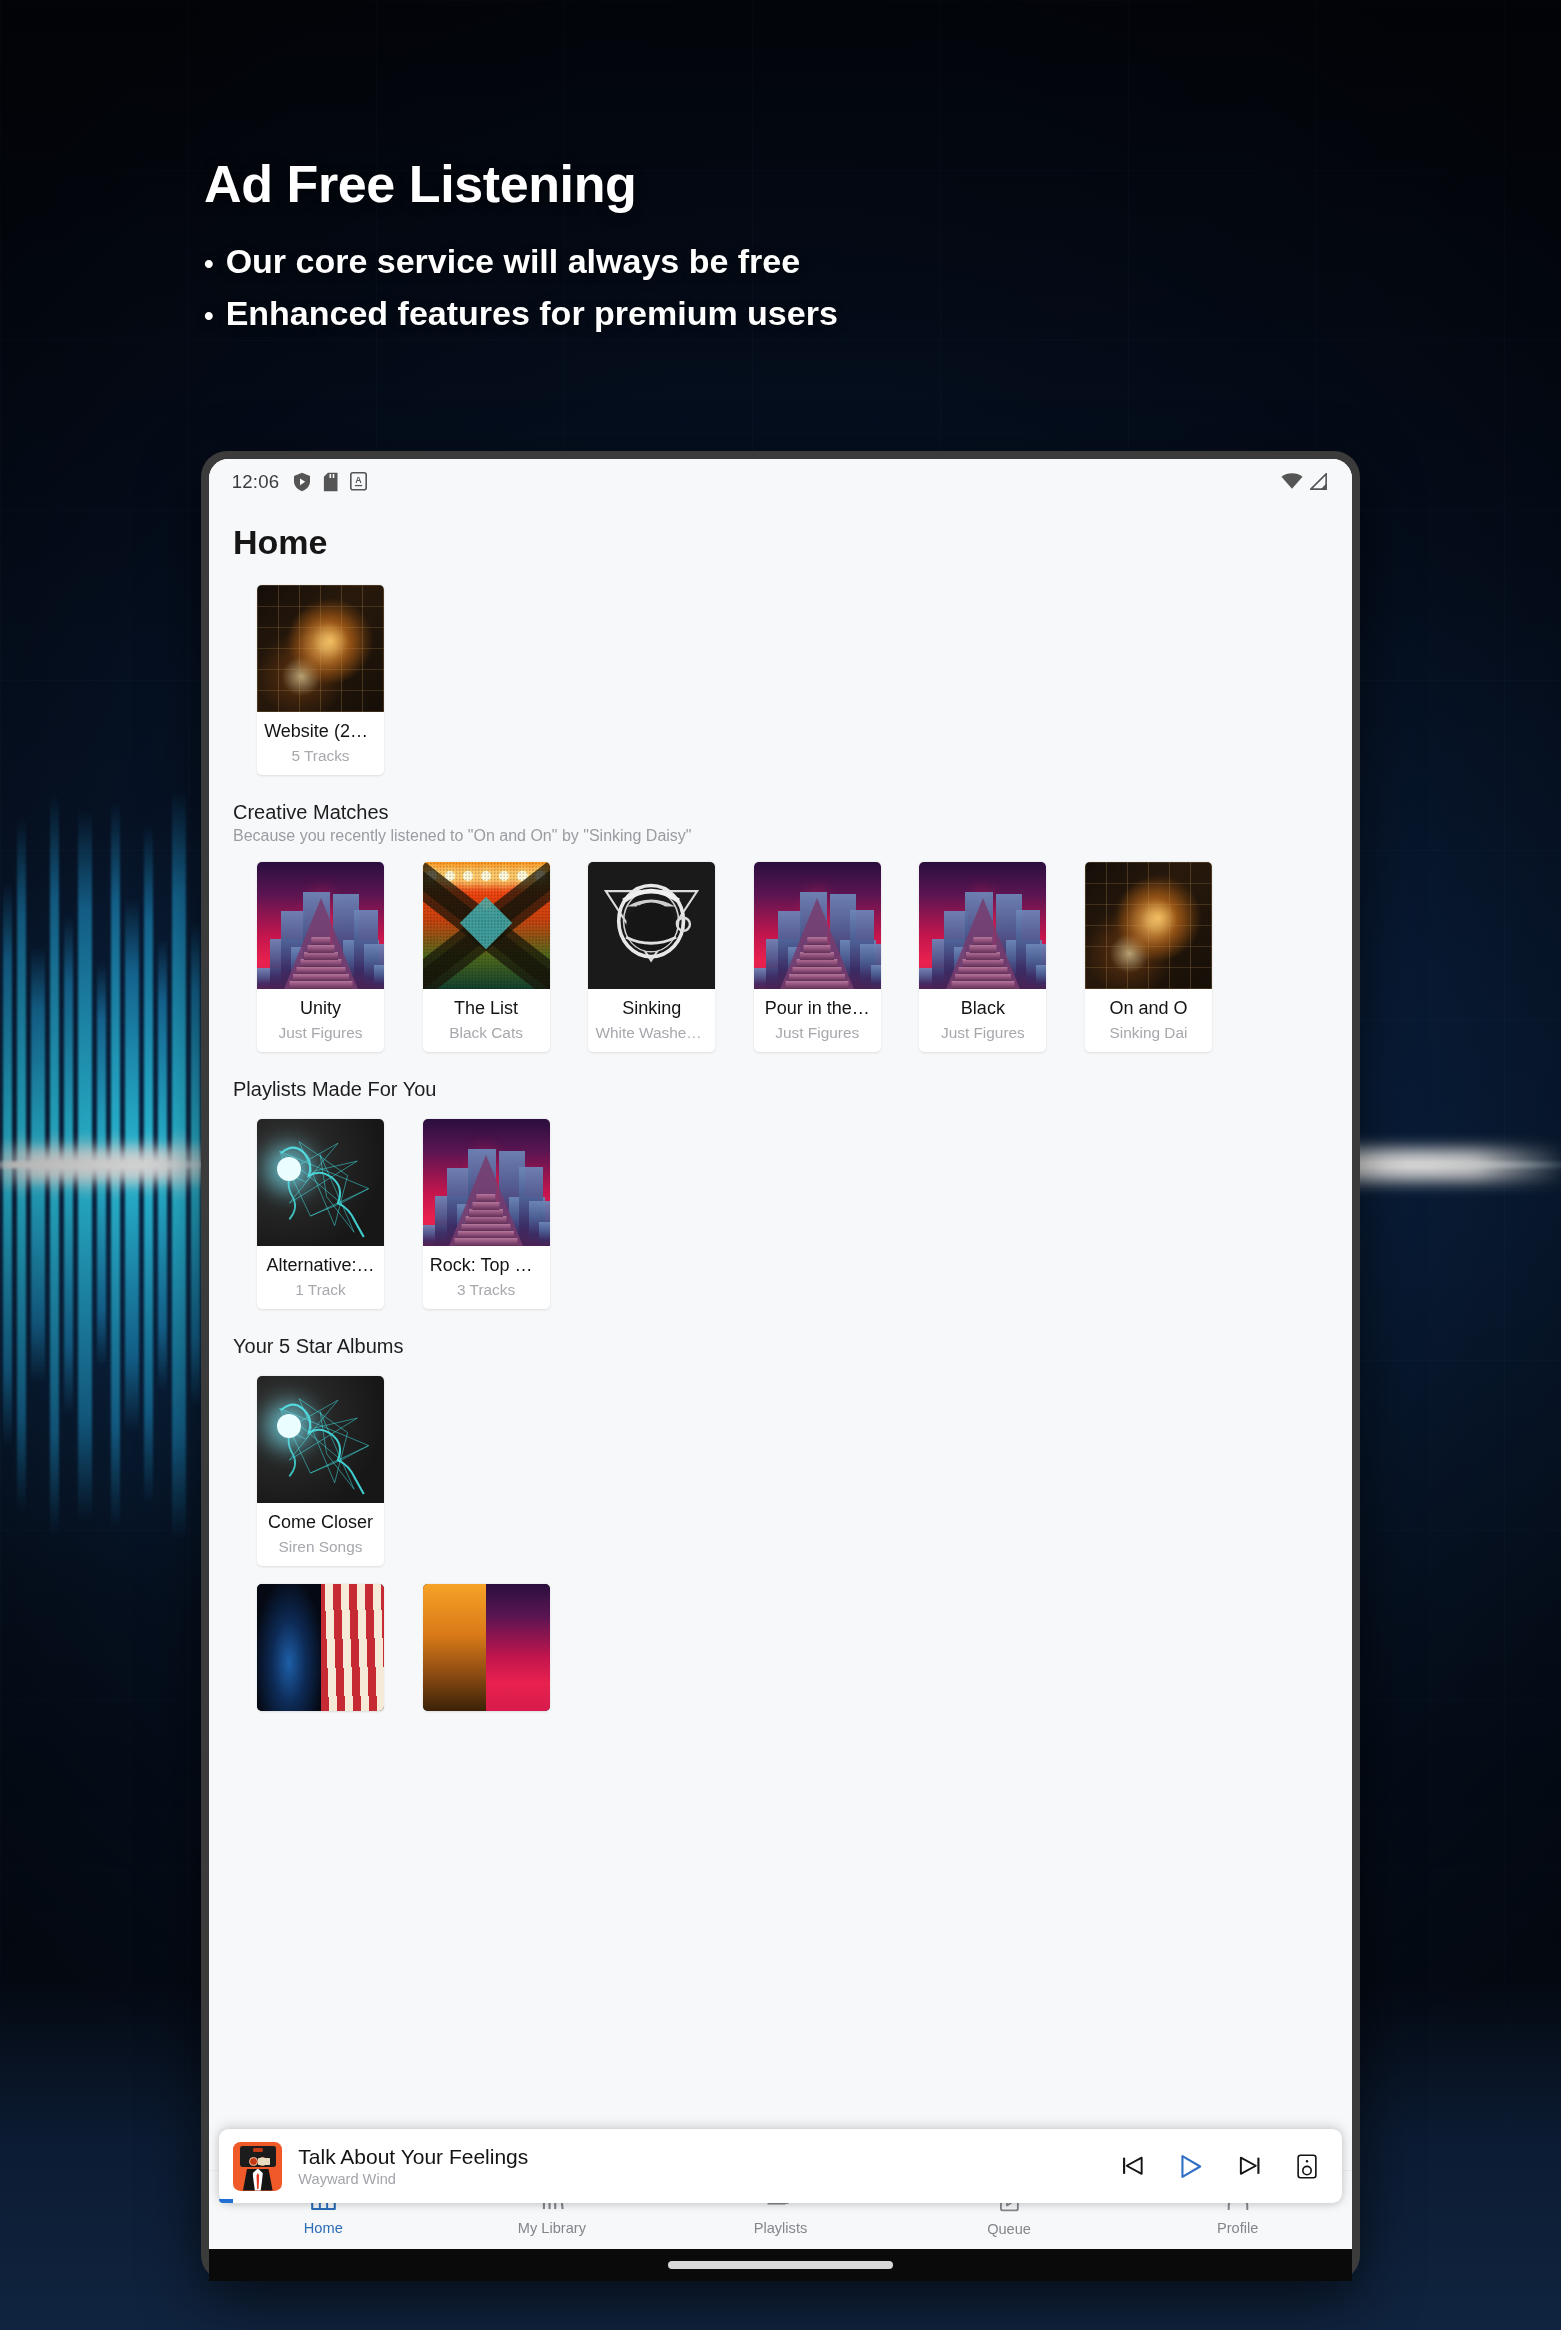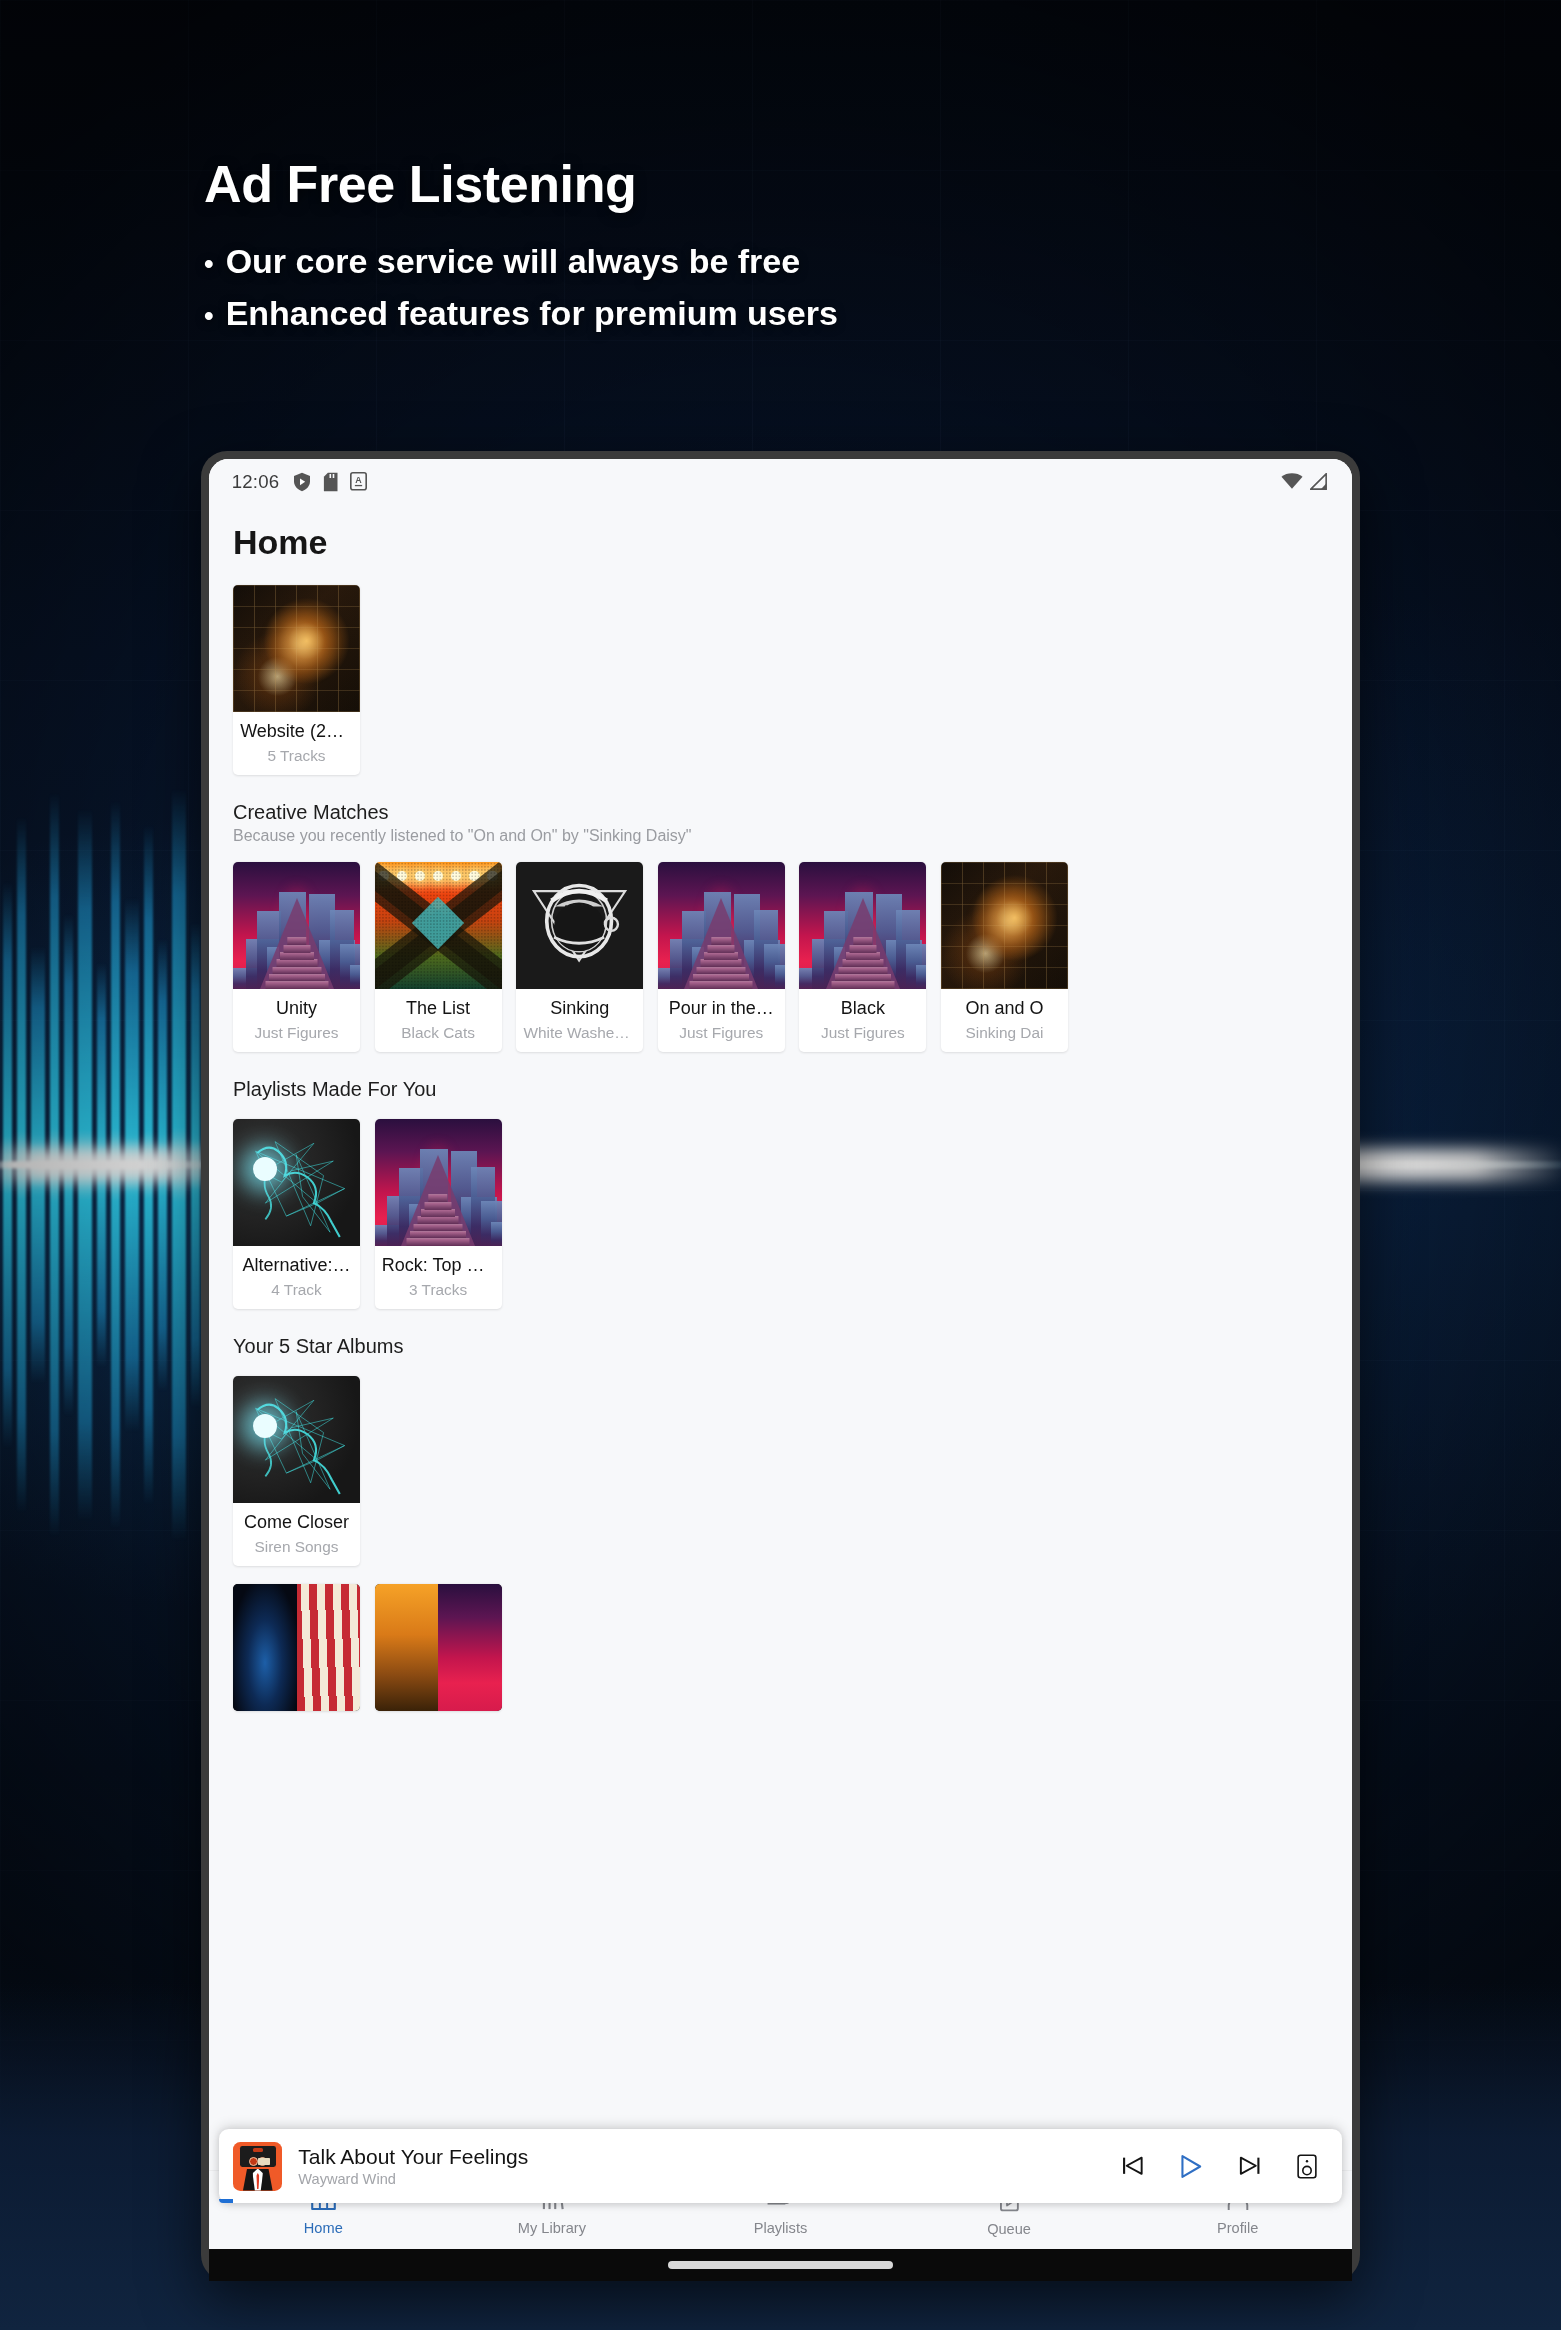--- a/index.html
+++ b/index.html
@@ -114,20 +114,21 @@
   
   .body { flex: 1; overflow: hidden; position: relative; }
   .section-title { font-size: 20px; color: #1d1d1d; padding: 22.7px 24px 3.2px 24px; }
   .section-sub { font-size: 16px; color: #9a9ca1; padding: 0 24px 1.6px 24px; }
 
   .rail { display: flex; gap: 14.6px; padding: 14.6px 0 3.2px 24px; }
   .card {
     width: 127px; flex-shrink: 0; background: #fff;
     border-radius: 4.9px; box-shadow: 0 0.8px 2.4px rgba(0,0,0,0.11);
     overflow: hidden;
+    margin-left: 24px;
   }
   .art { width: 127px; height: 127px; position: relative; overflow: hidden; background: #1a1a1a; }
   .card-meta { padding: 9px 3.2px 10.5px 3.2px; text-align: center; }
   .card-t {
     font-size: 18px; color: #141414; white-space: nowrap;
     overflow: hidden; text-overflow: ellipsis; padding: 0 4px;
   }
   .card-s {
     font-size: 15.4px; color: #a6a8ad; margin-top: 4.9px; white-space: nowrap;
     overflow: hidden; text-overflow: ellipsis; padding: 0 4px;
@@ -564,21 +565,21 @@
                 <line x1="138" y1="86" x2="66" y2="120" stroke="#3fd8d8" stroke-width="0.9" opacity="0.75"></line>
                 <line x1="138" y1="86" x2="104" y2="104" stroke="#3fd8d8" stroke-width="0.9" opacity="0.75"></line>
                 <line x1="112" y1="70" x2="96" y2="132" stroke="#3fd8d8" stroke-width="0.9" opacity="0.75"></line>
                 <line x1="86" y1="96" x2="120" y2="140" stroke="#3fd8d8" stroke-width="0.9" opacity="0.75"></line>
                 <line x1="60" y1="78" x2="36" y2="66" stroke="#3fd8d8" stroke-width="0.9" opacity="0.75"></line>
                 <line x1="40" y1="104" x2="72" y2="64" stroke="#3fd8d8" stroke-width="0.9" opacity="0.75"></line>
                 <line x1="66" y1="120" x2="104" y2="104" stroke="#3fd8d8" stroke-width="0.9" opacity="0.75"></line>
               </svg><div class="flash"></div></div>
             <div class="card-meta">
               <div class="card-t">Alternative:…</div>
-              <div class="card-s">4 Track</div>
+              <div class="card-s">1 Track</div>
             </div>
           </div>
           <div class="card">
             <div class="art art-city">
               <div class="sky-glow"></div>
               <div class="bld" style="left: 0%; width: 34px; height: 21px;"></div>
               <div class="bld" style="left: 10%; width: 50px; height: 50px;"></div>
               <div class="bld" style="left: 19%; width: 24px; height: 78px;"></div>
               <div class="bld" style="left: 27%; width: 42px; height: 42px;"></div>
               <div class="bld" style="left: 36%; width: 27.5px; height: 97px;"></div>

